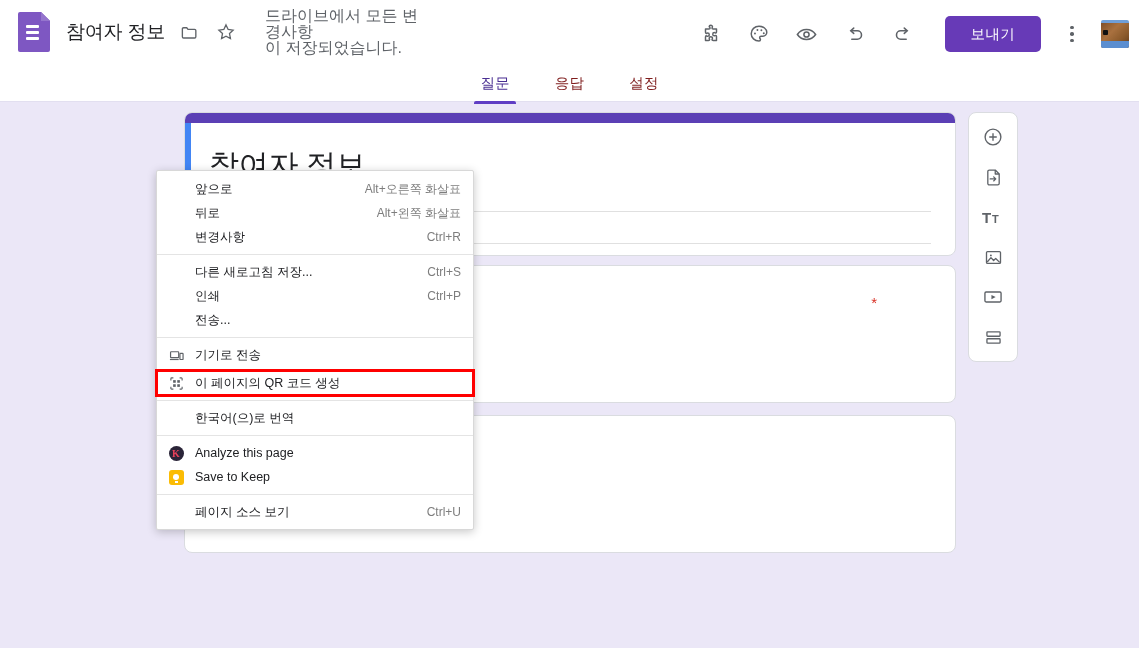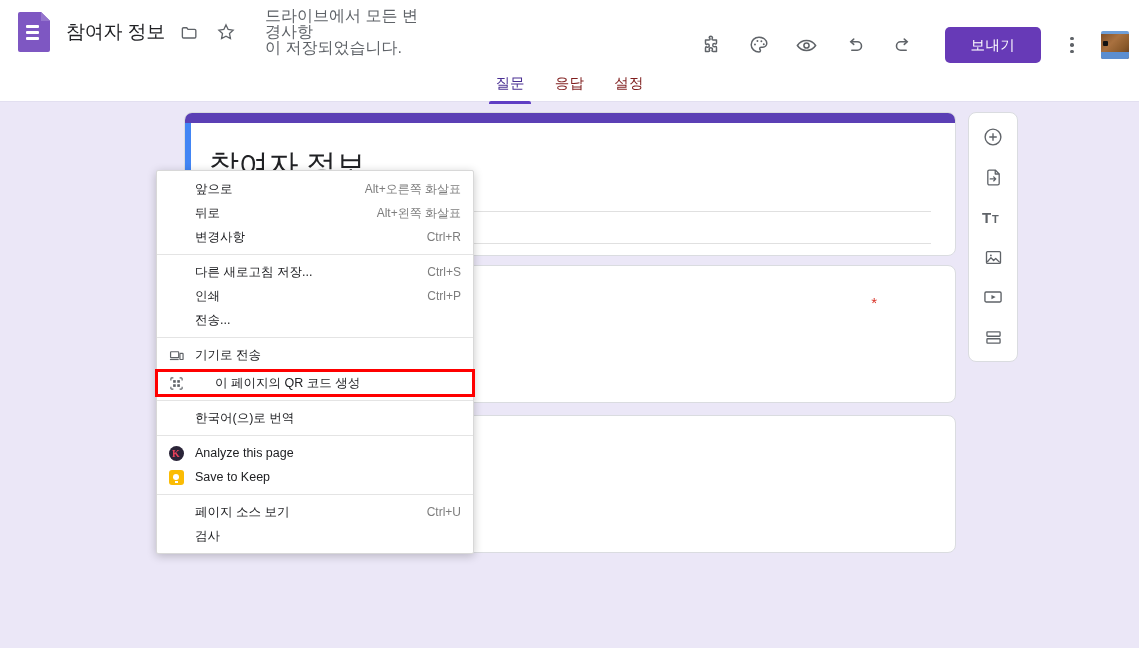--- a/index.html
+++ b/index.html
@@ -44,21 +44,21 @@
     width: 26px; height: 26px; margin-left: 11px;
     display: flex; align-items: center; justify-content: center;
     color: #5f6368; cursor: pointer; border-radius: 50%;
   }
   .save-note {
     margin-left: 26px; font-size: 16px; color: #5f6368; line-height: 16px;
     max-width: 160px; white-space: pre-line;
   }
 
   .hdr-right {
-    position: absolute; right: 10px; top: 26px;
+    position: absolute; right: 10px; top: 15px;
     display: flex; align-items: center; gap: 0;
   }
   .tool-icon {
     width: 38px; height: 38px; display: flex; align-items: center; justify-content: center;
     color: #5f6368; cursor: pointer; border-radius: 50%; margin: 0 5px;
   }
   .send-btn {
     margin-left: 18px; background: #673ab7; color: #fff;
     height: 36px; padding: 0 26px; border: none; border-radius: 5px;
     font-size: 14.5px; font-family: inherit; cursor: pointer; letter-spacing: .3px;
@@ -81,21 +81,21 @@
     background: #5b8ed0;
   }
   .avatar::before {
     content: ""; position: absolute; left: 2px; top: 10px; width: 5px; height: 5px;
     background: #111; border-radius: 1px;
   }
 
   
   .tabs {
     position: absolute; left: 0; top: 66px; width: 1139px;
-    display: flex; justify-content: center; gap: 2px;
+    display: flex; justify-content: center; gap: 17px;
   }
   .tab {
     position: relative; font-size: 14.5px; color: #7f1d1d;
     padding: 8px 14px 11px; cursor: pointer; letter-spacing: .2px;
   }
   .tab.active { color: #4a2f93; }
   .tab.active::after {
     content: ""; position: absolute; left: 8px; right: 8px; bottom: 0;
     height: 3px; background: #5f3dc4; border-radius: 2px 2px 0 0;
   }
@@ -383,21 +383,21 @@
         <svg width="15" height="15" viewBox="0 0 24 24" fill="none" stroke="#5f6368" stroke-width="1.9">
           <rect x="2.5" y="6" width="13" height="9.5" rx="1"></rect>
           <path d="M1.5 18.4h14"></path>
           <rect x="17.5" y="8.5" width="5" height="9.9" rx="1"></rect>
         </svg>
       </span>
       <span class="ctx-label">기기로 전송</span>
       <span class="ctx-accel"></span>
     </div>
 
-    <div class="ctx-item" style="margin:4px 0;gap:20px;">
+    <div class="ctx-item" style="margin:4px 0;">
       <span class="hl-box"></span>
       <span class="ctx-ico">
         <svg width="15" height="15" viewBox="0 0 24 24" fill="none" stroke="#5f6368" stroke-width="1.8">
           <path d="M3 7V4.2A1.2 1.2 0 0 1 4.2 3H7M17 3h2.8A1.2 1.2 0 0 1 21 4.2V7M21 17v2.8a1.2 1.2 0 0 1-1.2 1.2H17M7 21H4.2A1.2 1.2 0 0 1 3 19.8V17"></path>
           <rect x="6.6" y="6.6" width="4.2" height="4.2" fill="#5f6368" stroke="none"></rect>
           <rect x="13.2" y="6.6" width="4.2" height="4.2" fill="#5f6368" stroke="none"></rect>
           <rect x="6.6" y="13.2" width="4.2" height="4.2" fill="#5f6368" stroke="none"></rect>
           <rect x="13.2" y="13.2" width="4.2" height="4.2" fill="#5f6368" stroke="none"></rect>
         </svg>
       </span>
@@ -430,19 +430,15 @@
       <span class="ctx-label">Save to Keep</span>
       <span class="ctx-accel"></span>
     </div>
 
     <div class="ctx-sep"></div>
 
     <div class="ctx-item noicon">
       <span class="ctx-label">페이지 소스 보기</span>
       <span class="ctx-accel">Ctrl+U</span>
     </div>
-    <div class="ctx-item noicon">
-      <span class="ctx-label">검사</span>
-      <span class="ctx-accel"></span>
-    </div>
   </div>
 
 </div>
 
 </body></html>

